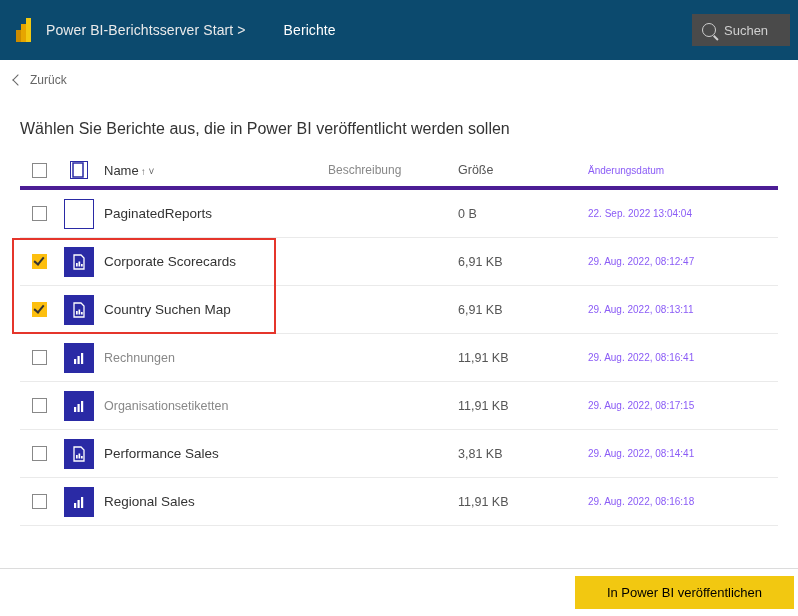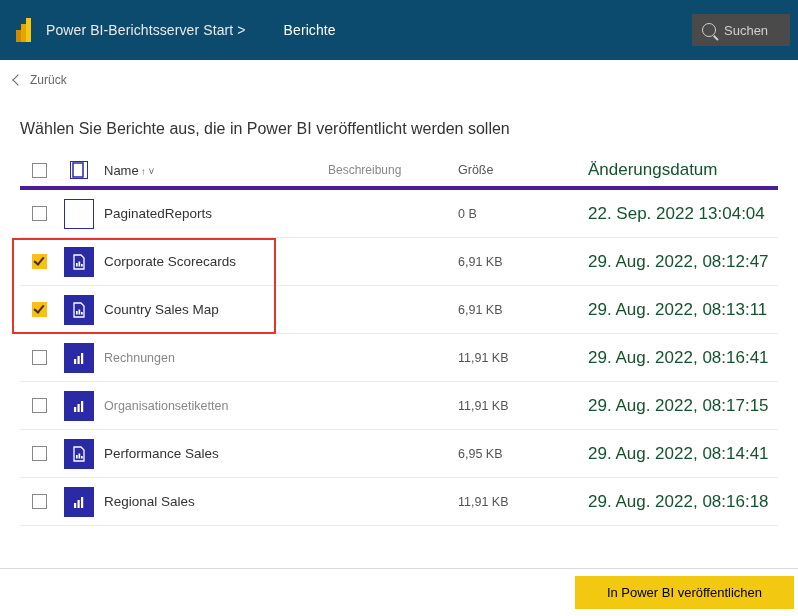--- a/index.html
+++ b/index.html
@@ -97,21 +97,21 @@
     height: 36px;
     color: #888;
     font-size: 12px;
     border-bottom: 4px solid #4c1d95;
   }
   .col-check { width: 38px; display:flex; justify-content:center; }
   .col-type  { width: 42px; display:flex; justify-content:center; }
   .col-name  { flex: 1; padding-left: 4px; font-size: 13.5px; }
   .col-desc  { width: 130px; font-size: 12px; color:#888; }
   .col-size  { width: 130px; font-size: 12.5px; color:#555; }
-  .col-date  { width: 190px; font-size: 17px; color:#14532d; }
+  .col-date  { width: 190px; font-size: 10px; color:#8b5cf6; }
 
   .row.header .col-name { color:#333; font-size:13px;}
   .row .muted { color:#888; font-size:12.5px; }
 
   
   .cb {
     width: 15px; height: 15px;
     border: 1px solid #888;
     background: #fff;
     position: relative;
@@ -268,21 +268,21 @@
         <div class="col-type">
           <div class="ticon">
             <svg viewBox="0 0 16 16">
               <path d="M3 1h7l3 3v11H3z" fill="none" stroke="#fff" stroke-width="1.3"></path>
               <rect x="5" y="9" width="1.7" height="3.5" fill="#fff"></rect>
               <rect x="7.5" y="7.5" width="1.7" height="5" fill="#fff"></rect>
               <rect x="10" y="10" width="1.7" height="2.5" fill="#fff"></rect>
             </svg>
           </div>
         </div>
-        <div class="col-name">Country Sales Map</div>
+        <div class="col-name">Country Suchen Map</div>
         <div class="col-desc"></div>
         <div class="col-size">6,91 KB</div>
         <div class="col-date">29. Aug. 2022, 08:13:11</div>
       </div>
       <div class="row">
         <div class="col-check">
           <div class="cb"></div>
         </div>
         <div class="col-type">
           <div class="ticon">
@@ -325,21 +325,21 @@
             <svg viewBox="0 0 16 16">
               <path d="M3 1h7l3 3v11H3z" fill="none" stroke="#fff" stroke-width="1.3"></path>
               <rect x="5" y="9" width="1.7" height="3.5" fill="#fff"></rect>
               <rect x="7.5" y="7.5" width="1.7" height="5" fill="#fff"></rect>
               <rect x="10" y="10" width="1.7" height="2.5" fill="#fff"></rect>
             </svg>
           </div>
         </div>
         <div class="col-name">Performance Sales</div>
         <div class="col-desc"></div>
-        <div class="col-size">6,95 KB</div>
+        <div class="col-size">3,81 KB</div>
         <div class="col-date">29. Aug. 2022, 08:14:41</div>
       </div>
       <div class="row">
         <div class="col-check">
           <div class="cb"></div>
         </div>
         <div class="col-type">
           <div class="ticon">
             <svg viewBox="0 0 16 16">
               <rect x="3" y="9" width="2.2" height="5" fill="#fff"></rect>

